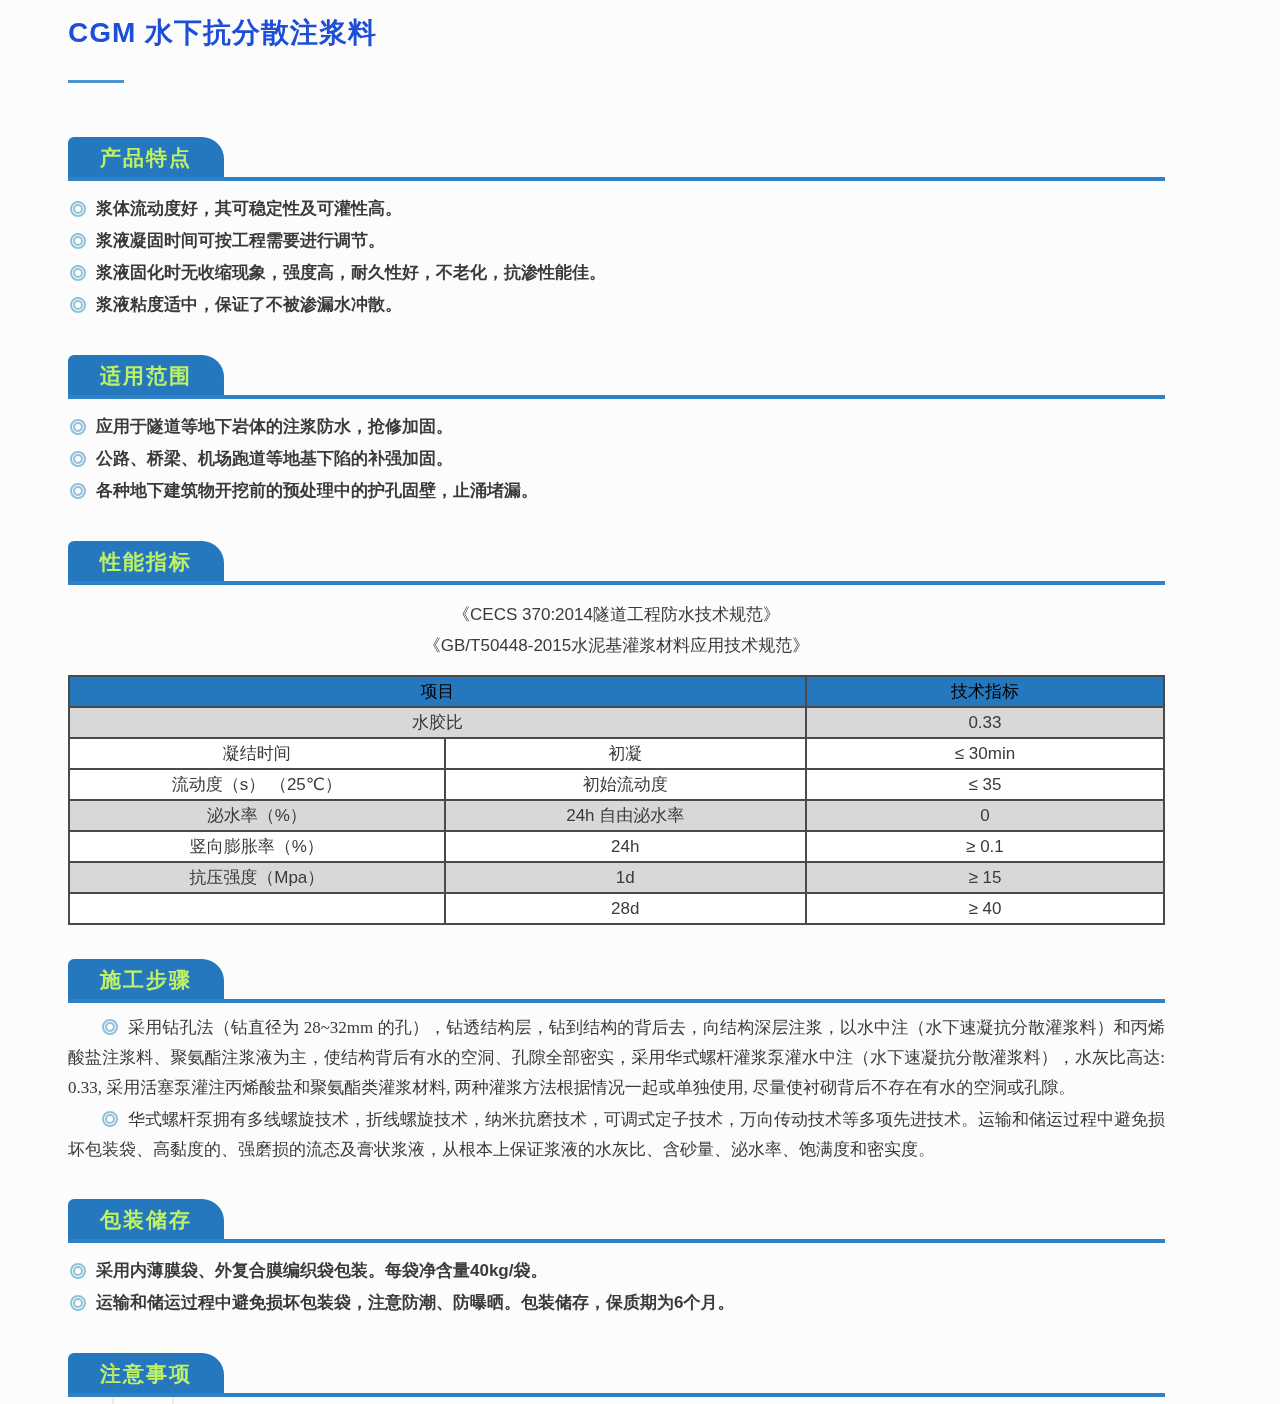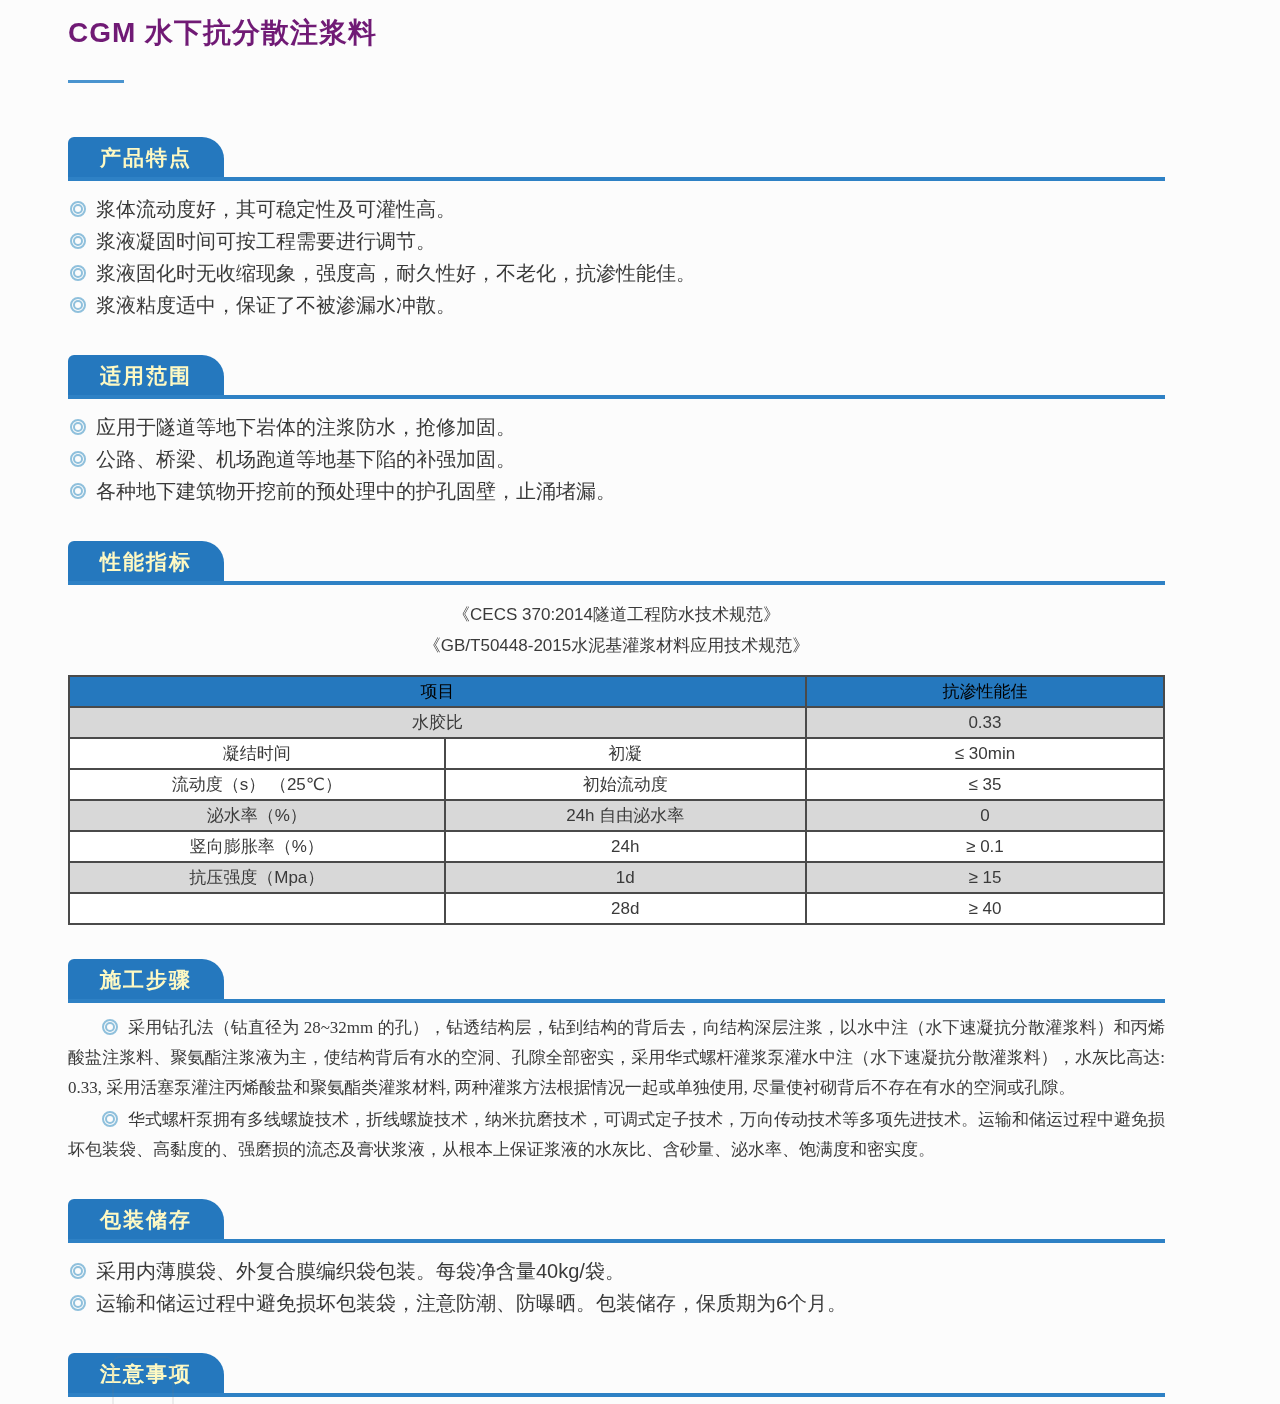--- a/index.html
+++ b/index.html
@@ -11,48 +11,48 @@
     color:#3a3a3a;
     position:relative;
     overflow:hidden;
   }
   .content { position:absolute; left:68px; top:0; width:1097px; }
 
   
   .page-title {
     margin-top:14px;
     font-size:28px; font-weight:bold;
-    color:#701a75; letter-spacing:1px;
+    color:#1d4ed8; letter-spacing:1px;
   }
   .title-underline {
     width:56px; height:3px; background:#4a94cf; margin-top:28px;
   }
 
   
   .section-head {
     border-bottom:4px solid #2e81c5;
     line-height:0;
   }
   .tab {
     display:inline-block;
-    background:#2578be; color:#fef9c3;
+    background:#2578be; color:#bef264;
     font-size:21px; font-weight:bold; line-height:1;
     padding:10px 32px 9px 32px;
     border-radius:6px 22px 0 0;
     letter-spacing:2px;
   }
 
   .mt-features { margin-top:54px; }
   .mt-section  { margin-top:34px; }
 
   
   .bullet-list { margin:12px 0 0 0; padding:0; list-style:none; }
   .bullet-list li {
     display:flex; align-items:flex-start;
-    font-size:20px; line-height:32px;
+    font-size:17px; line-height:32px;font-weight:bold;
   }
   .dot {
     flex:0 0 auto;
     width:16px; height:16px;
     margin:8px 10px 0 2px;
     border:2px solid #8fc0dc; border-radius:50%;
     position:relative;
   }
   .dot::after {
     content:""; position:absolute; inset:1px;
@@ -169,21 +169,21 @@
 
   <table class="perf">
     <colgroup>
         <col style="width:34.3%">
         <col style="width:33%">
         <col style="width:32.7%">
       </colgroup>
     <thead>
       <tr>
         <th colspan="2">项目</th>
-        <th>抗渗性能佳</th>
+        <th>技术指标</th>
       </tr>
     </thead>
     <tbody>
       <tr class="gray">
         <td colspan="2">水胶比</td>
         <td>0.33</td>
       </tr>
       <tr class="white">
         <td>凝结时间</td>
         <td>初凝</td>

